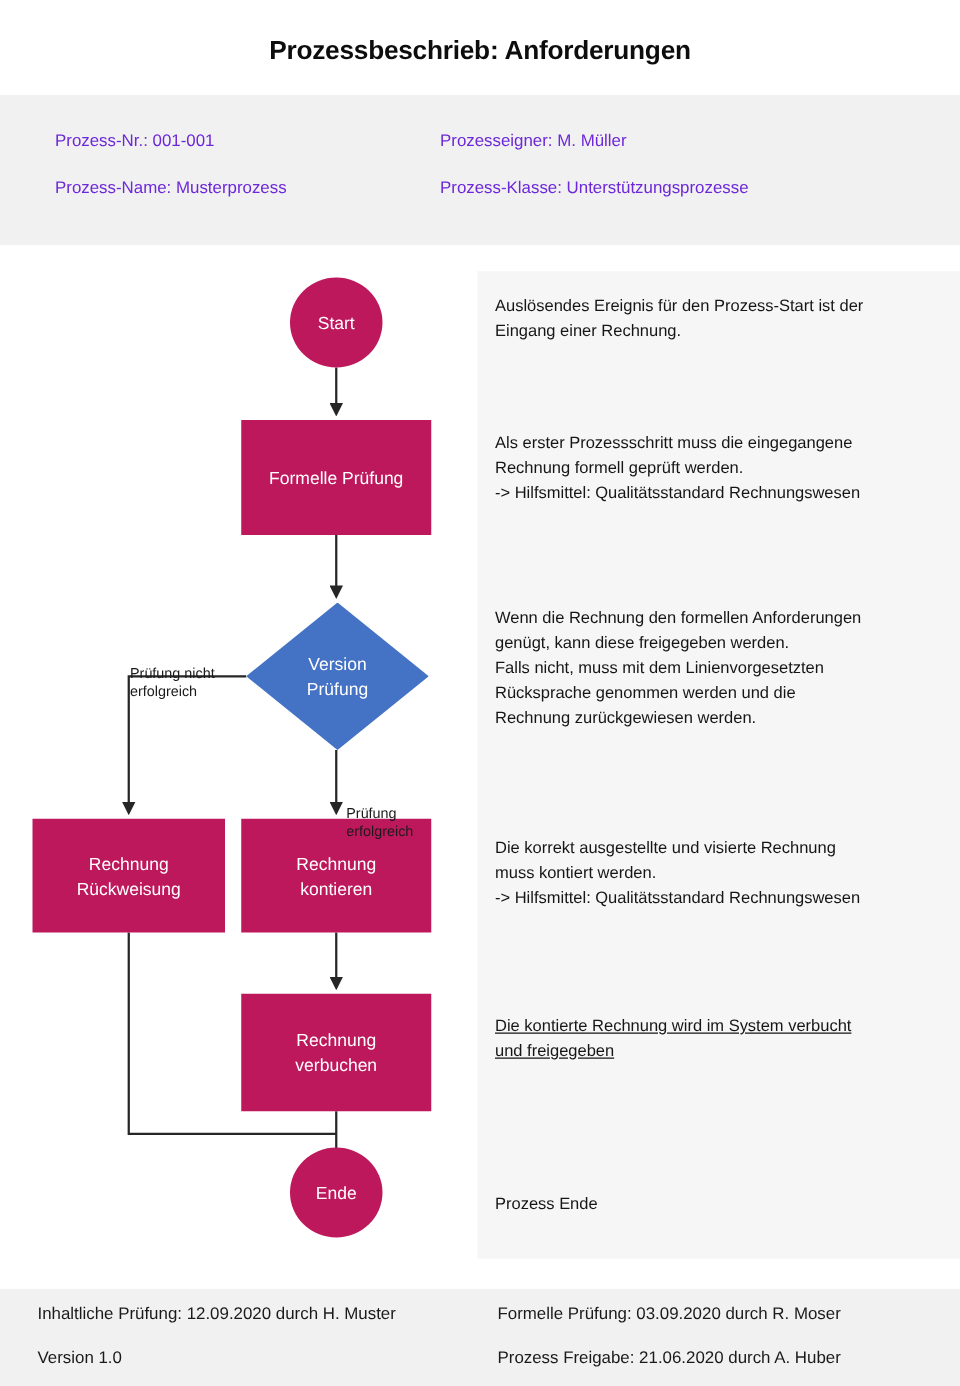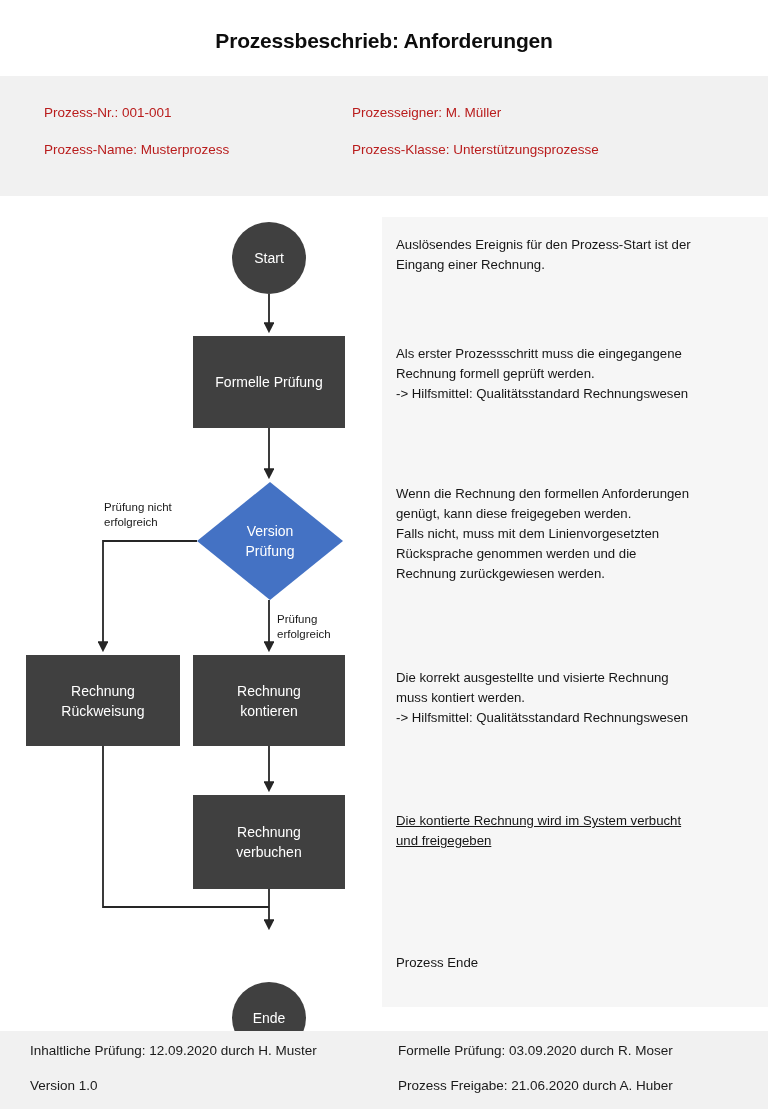--- a/index.html
+++ b/index.html
@@ -37,21 +37,21 @@
   
   .meta-band {
     position: absolute;
     left: 0; top: 76px;
     width: 768px; height: 120px;
     background: #f1f1f1;
   }
   .meta-cell {
     position: absolute;
     font-size: 13.5px;
-    color: #b91c1c;
+    color: #6d28d9;
     white-space: nowrap;
   }
   .meta-nr    { left: 44px;  top: 105px; }
   .meta-name  { left: 44px;  top: 142px; }
   .meta-owner { left: 352px; top: 105px; }
   .meta-class { left: 352px; top: 142px; }
 
   
   .body-area {
     position: absolute;
@@ -79,21 +79,21 @@
   .desc-1 { top: 235px; }
   .desc-2 { top: 344px; }
   .desc-3 { top: 484px; }
   .desc-4 { top: 668px; }
   .desc-5 { top: 811px; text-decoration: underline; }
   .desc-6 { top: 953px; }
 
   
   .node {
     position: absolute;
-    background: #404040;
+    background: #be185d;
     color: #ffffff;
     display: flex;
     align-items: center;
     justify-content: center;
     text-align: center;
     font-size: 14px;
     line-height: 20px;
     white-space: pre-line;
     box-sizing: border-box;
   }
@@ -113,21 +113,21 @@
   }
   .n-kontieren {
     left: 193px; top: 655px;
     width: 152px; height: 91px;
   }
   .n-verbuchen {
     left: 193px; top: 795px;
     width: 152px; height: 94px;
   }
   .n-ende {
-    left: 232px; top: 982px;
+    left: 232px; top: 918px;
     width: 74px; height: 72px; justify-content: center;
   }
 
   
   .diamond-wrap {
     position: absolute;
     left: 197px; top: 482px;
     width: 146px; height: 118px;
   }
   .diamond-shape {
@@ -149,20 +149,21 @@
     white-space: pre-line;
   }
 
   
   .edge-label {
     position: absolute;
     font-size: 11.5px;
     line-height: 15px;
     color: #1a1a1a;
     white-space: pre-line;
+    margin-top: 32px;
   }
   .el-nicht { left: 104px; top: 500px; }
   .el-ok    { left: 277px; top: 612px; }
 
   
   .connectors {
     position: absolute;
     left: 0; top: 0;
     width: 768px; height: 1109px;
     pointer-events: none;

